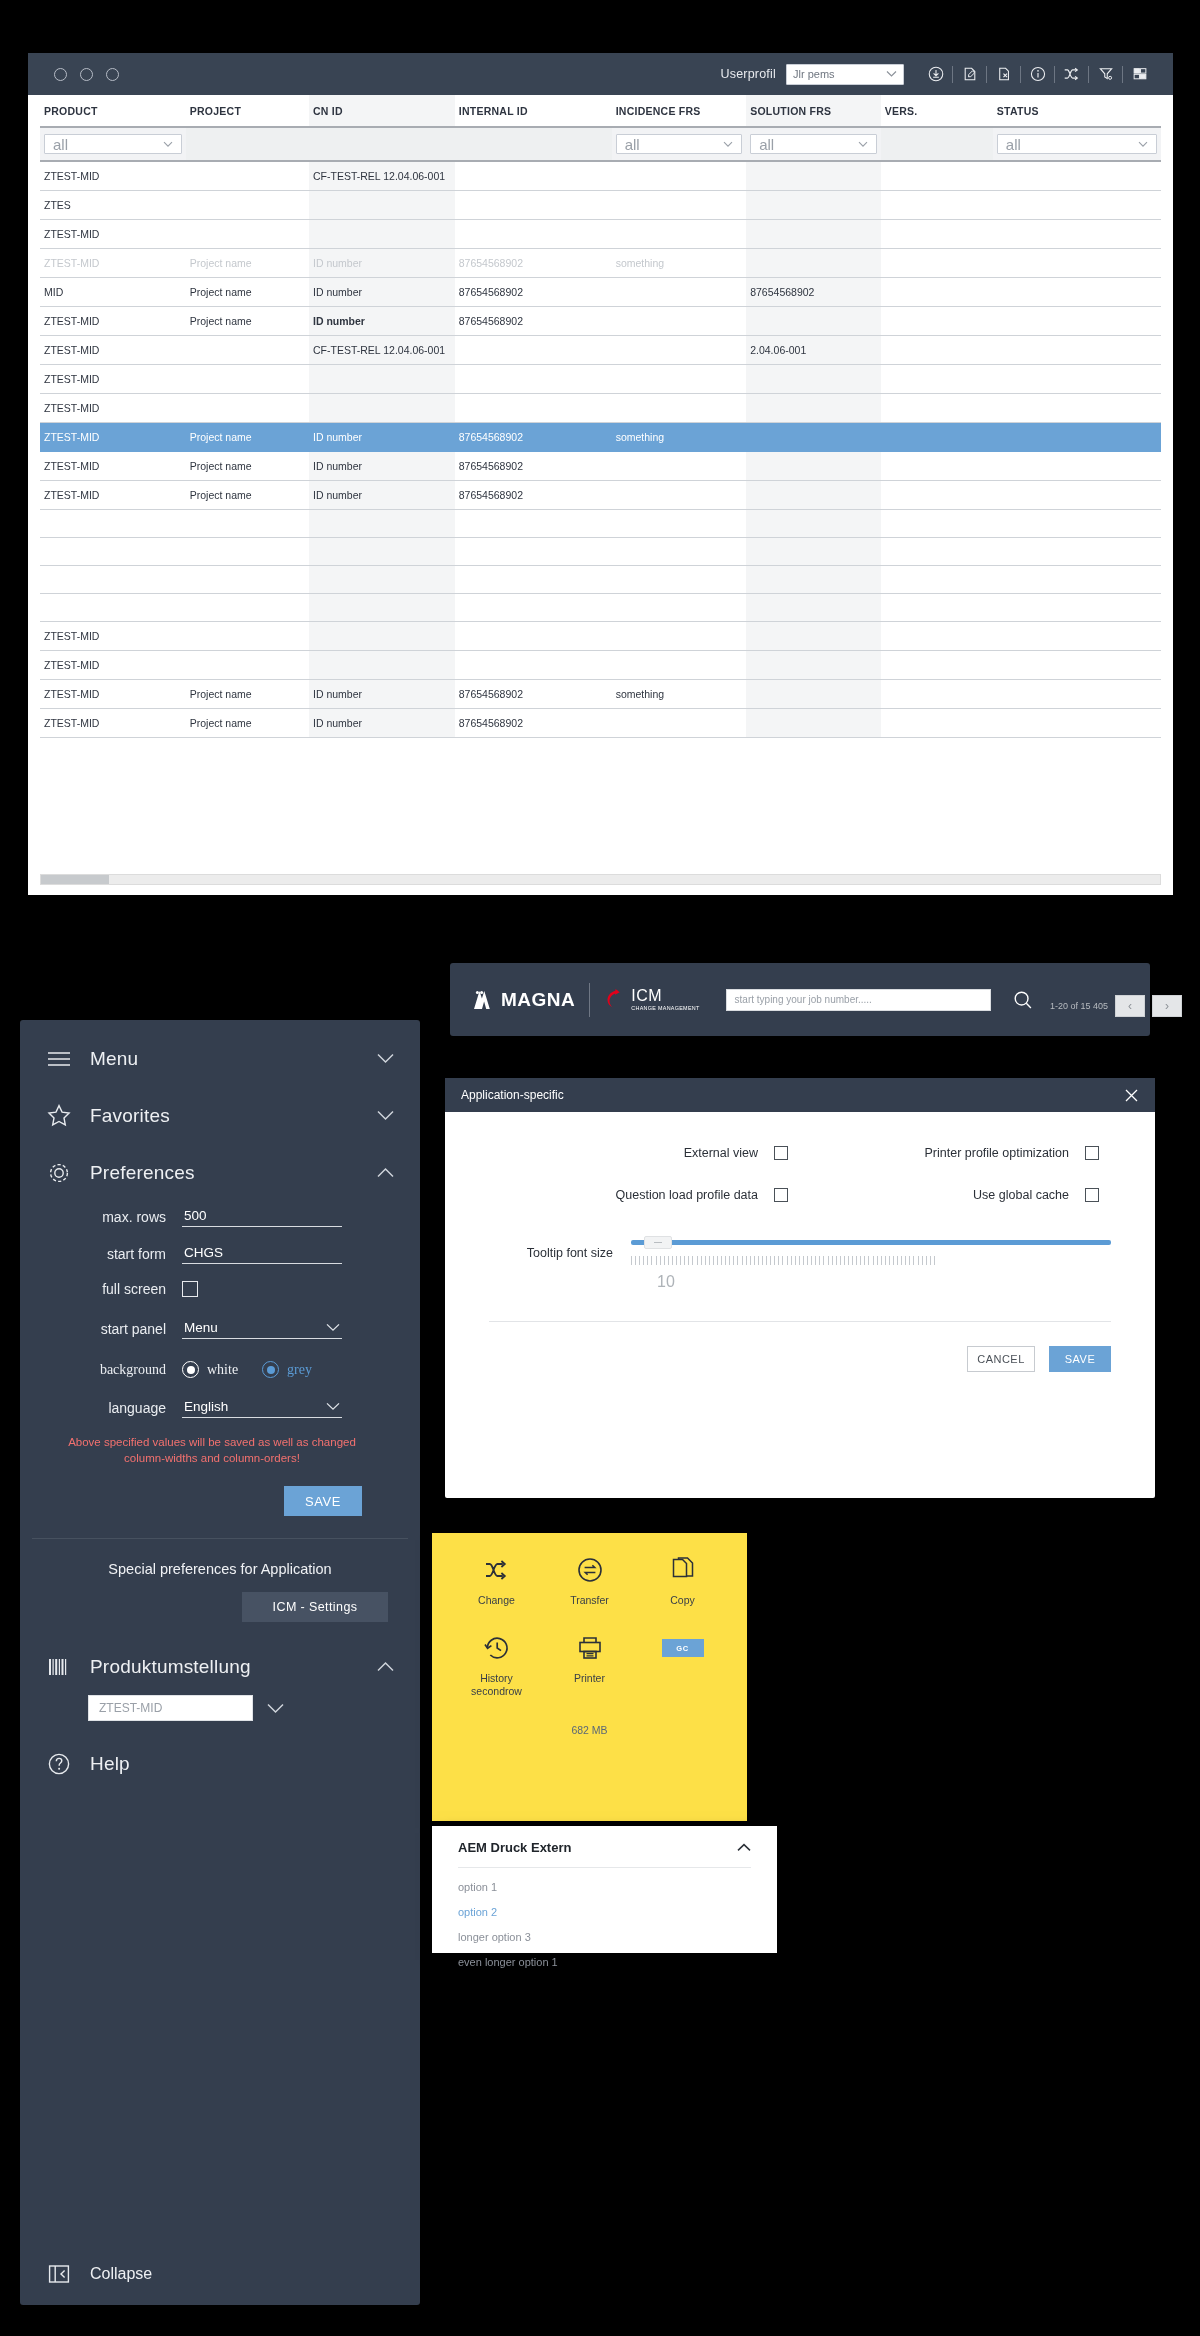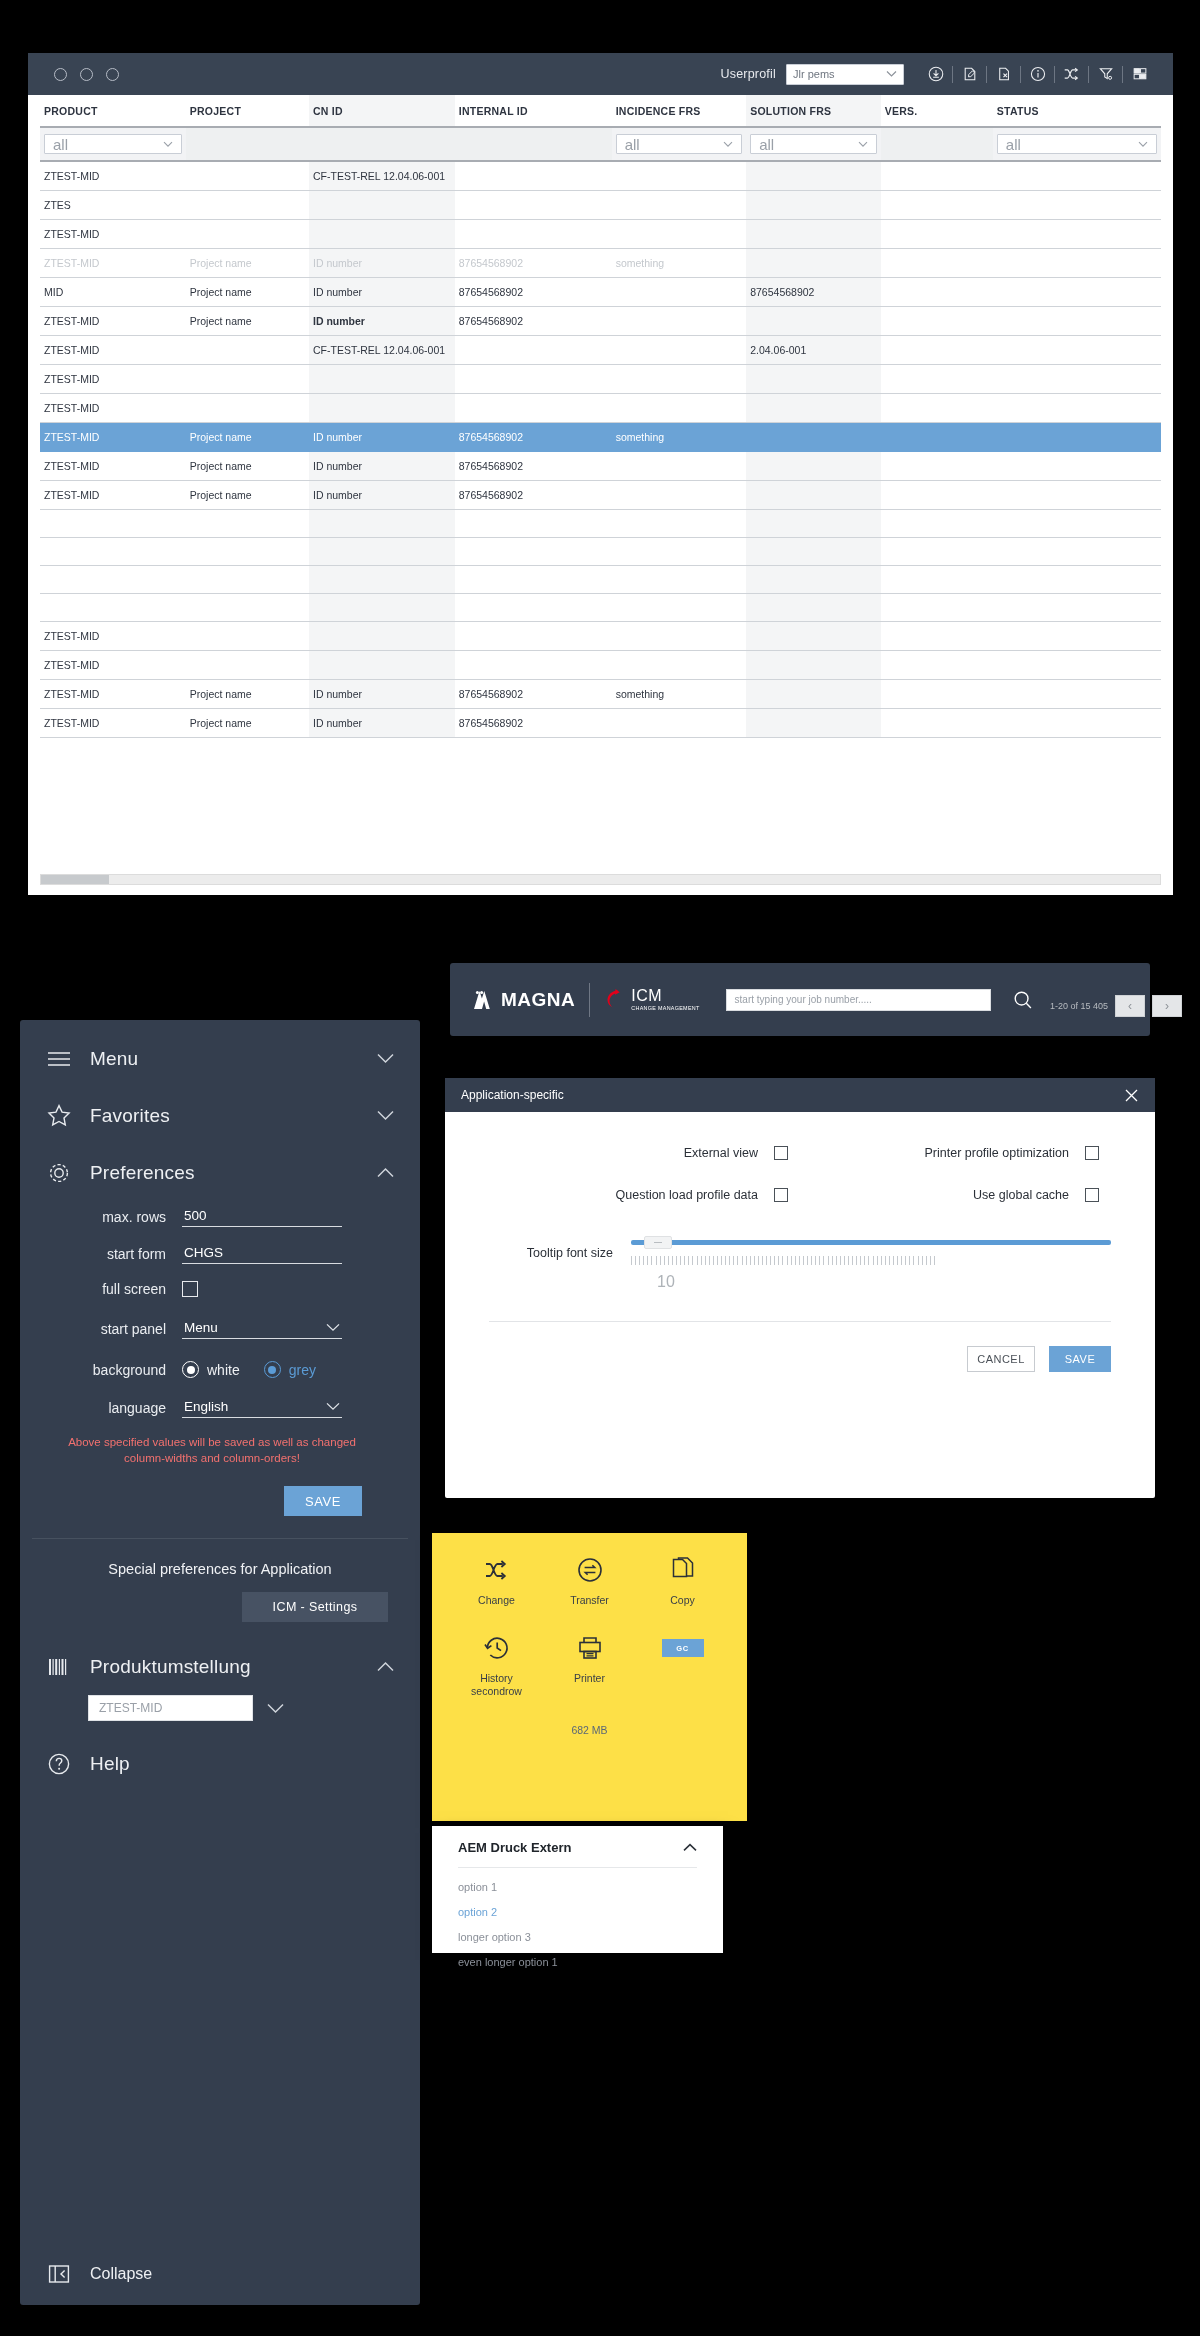--- a/index.html
+++ b/index.html
@@ -203,21 +203,21 @@
   .act .ic { height: 30px; display:flex; align-items:center; justify-content:center; color:#2b3038; }
   .act .t { font-size: 10.5px; color:#3a4048; text-align:center; line-height: 13px; }
   .gc-btn {
     width: 42px; height: 18px; background:#6ba3d6; color:#fff; font-size: 7.5px; font-weight:700;
     display:flex; align-items:center; justify-content:center; letter-spacing:.6px; margin-top: 6px;
   }
   .mem { text-align:center; font-size: 10.5px; color:#5b6876; margin-top: 26px; }
 
   
   .accordion-card {
-    position: absolute; left: 432px; top: 1826px; width: 291px; height: 127px;
+    position: absolute; left: 432px; top: 1826px; width: 345px; height: 127px;
     background: #fff; box-shadow: 5px 7px 15px rgba(0,0,0,0.55);
     padding: 14px 26px 0 26px;
   }
   .acc-head { display:flex; align-items:center; }
   .acc-title { font-size: 13px; font-weight:700; color:#20252b; }
   .acc-chev { margin-left:auto; color:#2b3038; }
   .acc-line { height:1px; background:#e6e8ea; margin-top: 12px; }
   .acc-opt { font-size: 11px; color:#8b9099; padding-top: 13px; }
   .acc-opt.sel { color: #6ba3d6; }
 
@@ -661,21 +661,21 @@
         <div class="funder">
           <span>Menu</span>
           <span class="cv">
             <svg width="14" height="9" viewBox="0 0 14 9">
                 <path d="M1 1.4L7 7.2 13 1.4" stroke="#dfe3e8" stroke-width="1.3" fill="none"></path>
               </svg>
           </span>
         </div>
       </div>
 
-      <div class="frow" style="margin-bottom:20px;">
+      <div class="frow" style="margin-bottom:20px;font-family:Liberation Serif, serif;">
         <div class="flabel">background</div>
         <div class="radio-grp">
           <span class="radio">
               <i></i>
             </span>
           <span class="rlabel">white</span>
           <span class="radio blue" style="margin-left:16px;">
               <i></i>
             </span>
           <span class="rlabel blue">grey</span>

